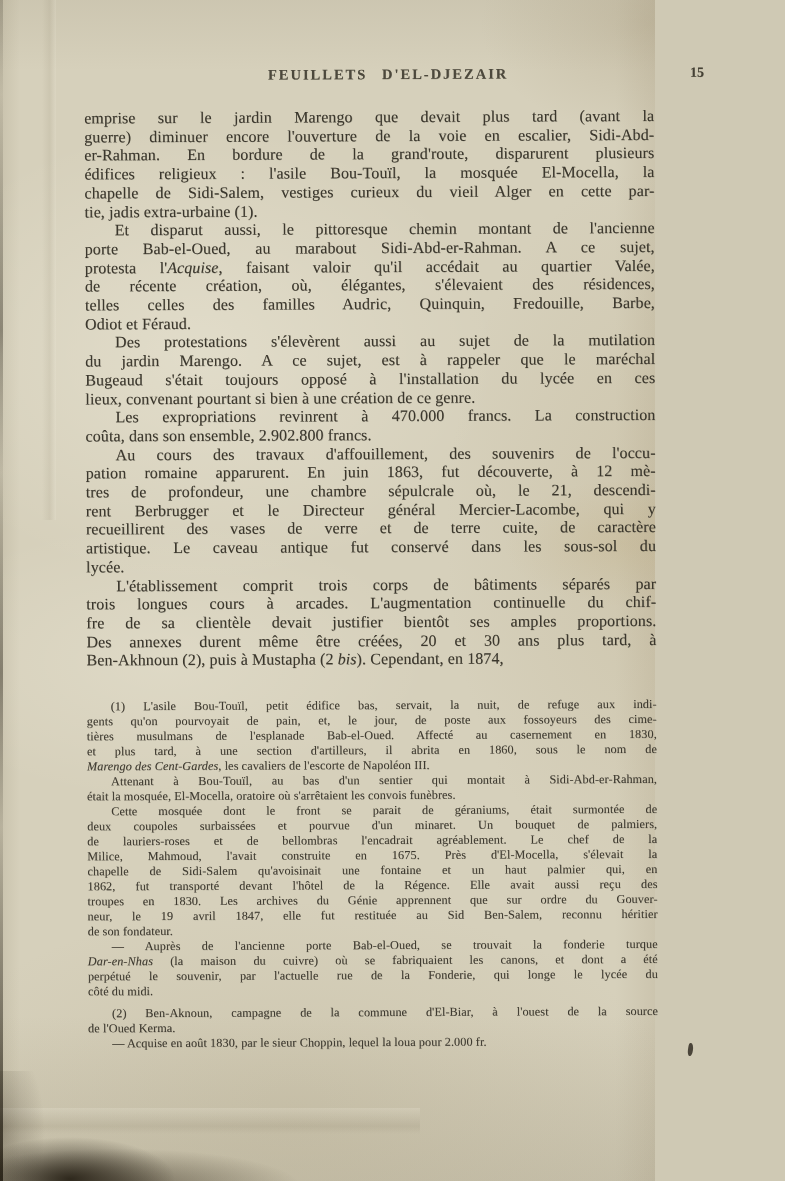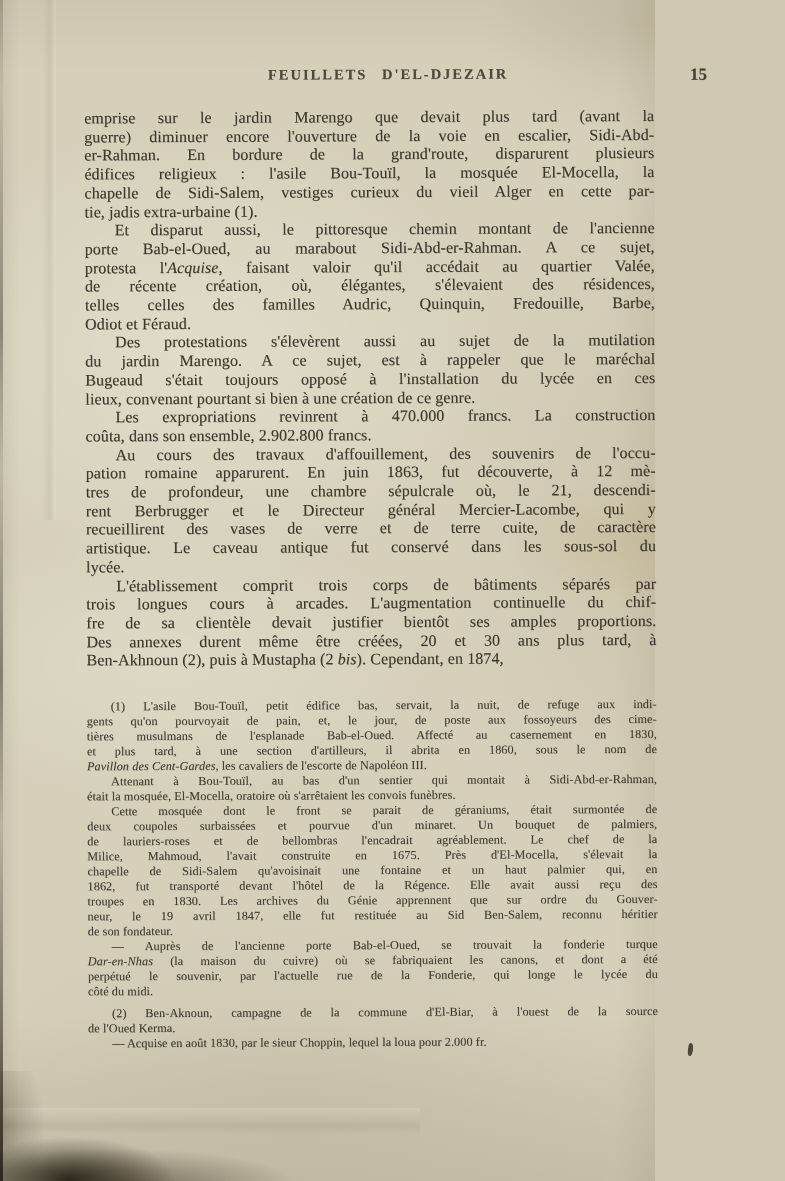--- a/index.html
+++ b/index.html
@@ -52,21 +52,21 @@
   }
   .header{position:absolute;left:0;top:66px;width:785px;height:22px;z-index:3;}
   .header .title{
     position:absolute;left:268px;top:0;
     font-size:14.5px;font-weight:bold;letter-spacing:2px;word-spacing:9px;
     color:#4c483c;text-shadow:0.3px 0.3px 0.4px rgba(76,72,60,0.4);
     white-space:nowrap;
   }
   .header .pagenum{
     position:absolute;left:690px;top:0;
-    font-size:17px;font-weight:bold;color:#454135;
+    font-size:14px;font-weight:bold;color:#454135;
     text-shadow:0.3px 0.3px 0.4px rgba(69,65,53,0.4);
   }
   .main-text{
     position:absolute;left:84px;top:108px;width:570px;z-index:3;
     font-size:16px;line-height:18.7px;letter-spacing:0.1px;
     color:#3b372d;text-shadow:0.35px 0.35px 0.35px rgba(59,55,45,0.38);
   }
   .footnotes{
     position:absolute;left:84px;top:698px;width:570px;z-index:3;
     font-size:12.2px;line-height:15px;letter-spacing:0.1px;
@@ -136,21 +136,21 @@
           <div class="line last">Ben-Akhnoun (2), puis à Mustapha (2 <i>bis</i>). Cependant, en 1874,</div>
         </div>
       </div>
 
     <div class="footnotes">
         <div class="para indent">
           <div class="line">(1) L'asile Bou-Touïl, petit édifice bas, servait, la nuit, de refuge aux indi-</div>
           <div class="line">gents qu'on pourvoyait de pain, et, le jour, de poste aux fossoyeurs des cime-</div>
           <div class="line">tières musulmans de l'esplanade Bab-el-Oued. Affecté au casernement en 1830,</div>
           <div class="line">et plus tard, à une section d'artilleurs, il abrita en 1860, sous le nom de</div>
-          <div class="line last"><i>Pavillon des Cent-Gardes</i>, les cavaliers de l'escorte de Napoléon III.</div>
+          <div class="line last"><i>Marengo des Cent-Gardes</i>, les cavaliers de l'escorte de Napoléon III.</div>
         </div>
         <div class="para indent">
           <div class="line">Attenant à Bou-Touïl, au bas d'un sentier qui montait à Sidi-Abd-er-Rahman,</div>
           <div class="line last">était la mosquée, El-Mocella, oratoire où s'arrêtaient les convois funèbres.</div>
         </div>
         <div class="para indent">
           <div class="line">Cette mosquée dont le front se parait de géraniums, était surmontée de</div>
           <div class="line">deux coupoles surbaissées et pourvue d'un minaret. Un bouquet de palmiers,</div>
           <div class="line">de lauriers-roses et de bellombras l'encadrait agréablement. Le chef de la</div>
           <div class="line">Milice, Mahmoud, l'avait construite en 1675. Près d'El-Mocella, s'élevait la</div>

